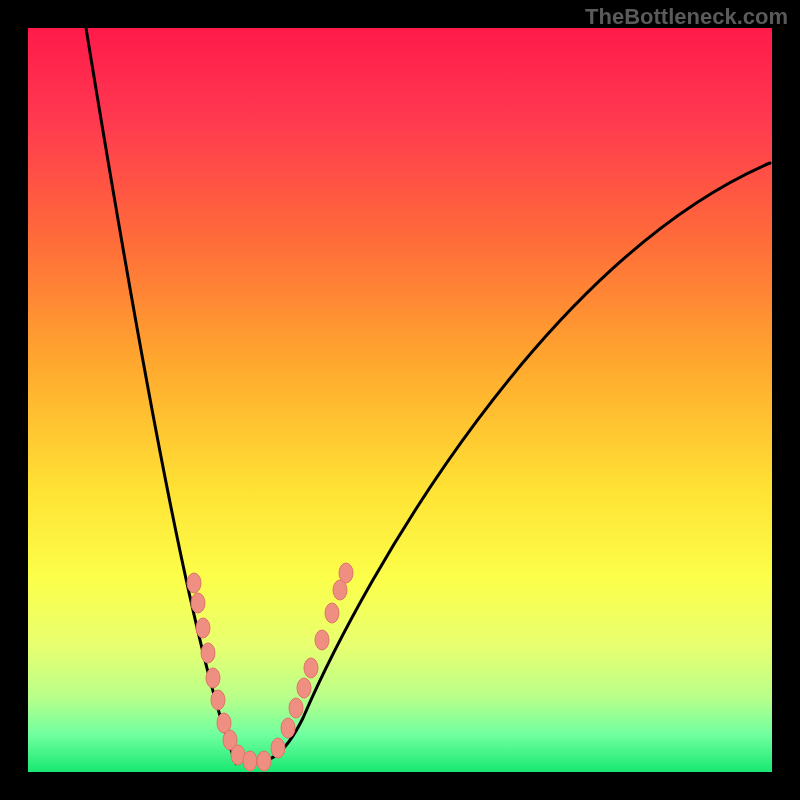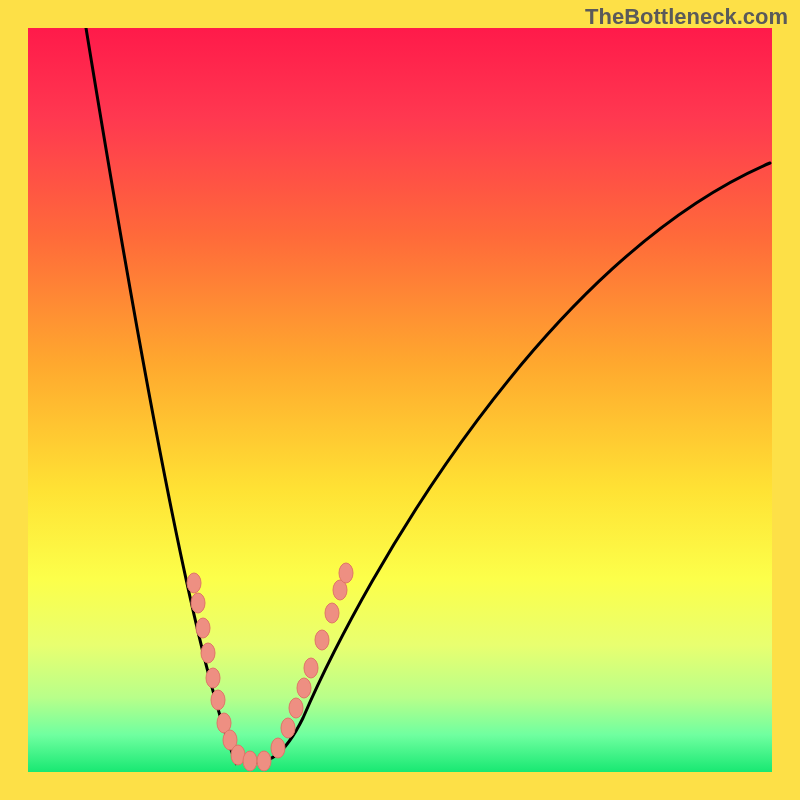--- a/index.html
+++ b/index.html
@@ -1,20 +1,20 @@
 <!DOCTYPE html>
 <html><head>
 <meta charset="utf-8">
 <style>
   * { margin: 0; padding: 0; box-sizing: border-box; }
   html, body { width: 800px; height: 800px; overflow: hidden; }
   .container {
     width: 800px;
     height: 800px;
-    background: #fde047;
+    background: #000000;
     position: relative;
   }
   .watermark {
     position: absolute;
     top: 4px;
     right: 12px;
     font-family: Arial, sans-serif;
     font-size: 22px;
     font-weight: 600;
     color: #5a5a5a;

